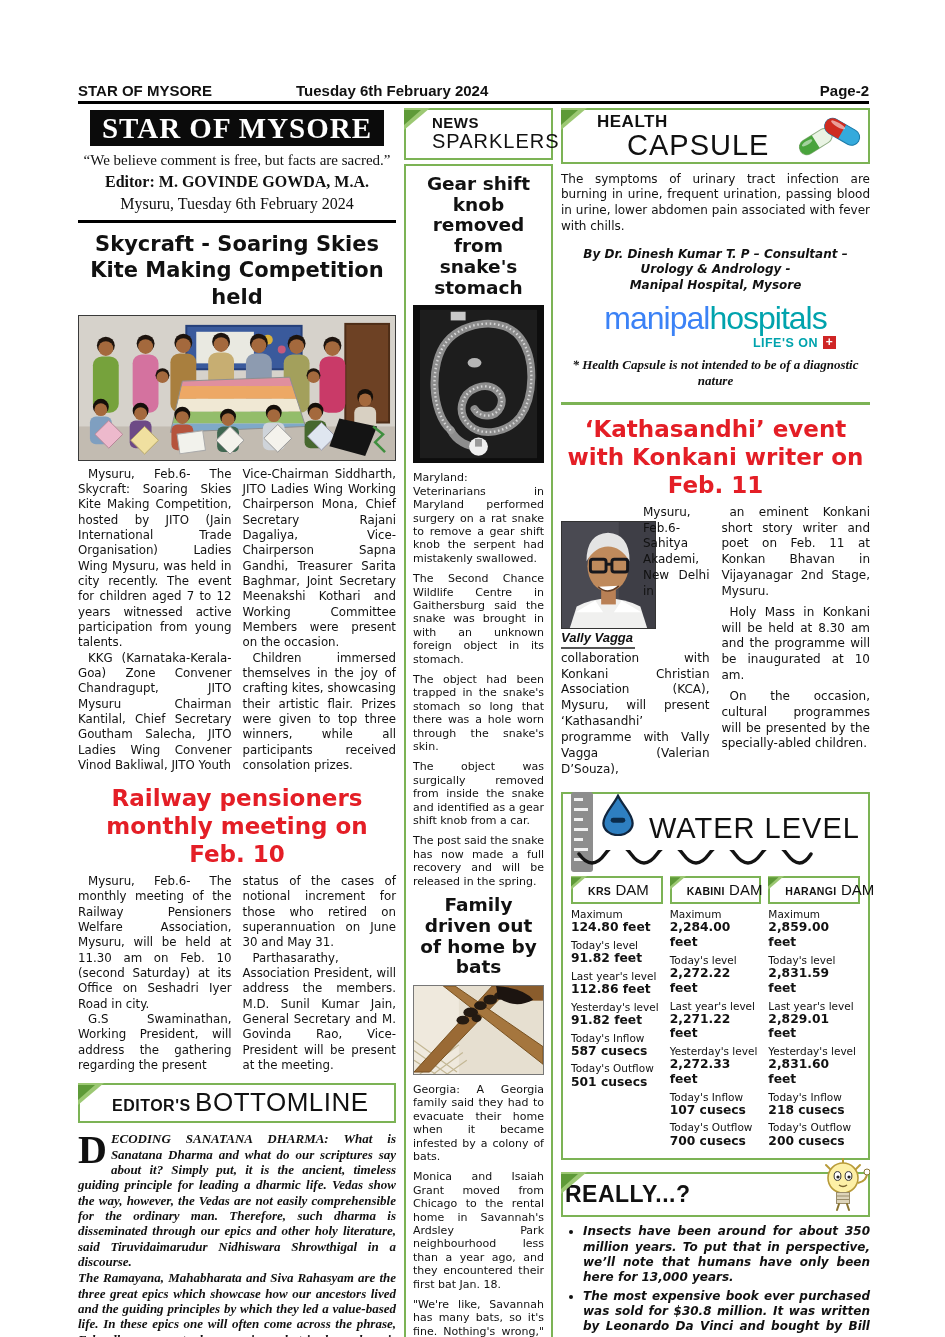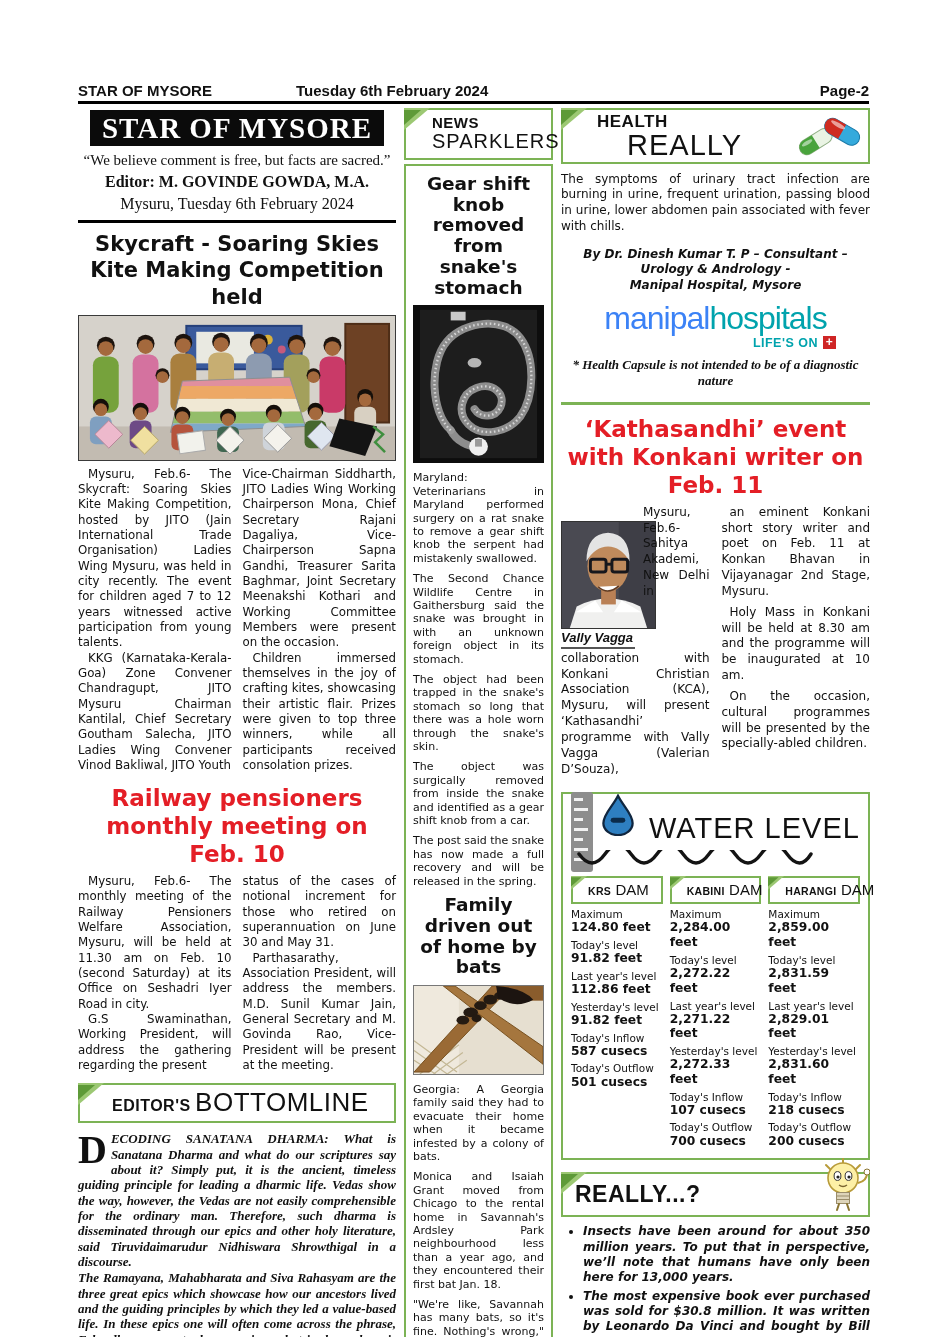--- a/index.html
+++ b/index.html
@@ -100,21 +100,21 @@
   .dams{display:flex;gap:7px;margin-top:8px;}
   .dam{flex:1;min-width:0;}
   .dam-title{position:relative;border:2px solid var(--green);padding:3px 2px 3px 15px;white-space:nowrap;}
   .dam-title .b1{font:bold 10.5px "Liberation Sans",sans-serif;letter-spacing:.3px;}
   .dam-title .b2{font:15px "Liberation Sans",sans-serif;}
   .dam-row{margin-top:4px;}
   .dam-label{font:10.5px/1.15 "DejaVu Sans",sans-serif;}
   .dam-value{font:bold 12.3px/1.2 "DejaVu Sans",sans-serif;}
 
   
-  .really-head{margin-top:12px;padding:7px 12px;}
+  .really-head{margin-top:12px;padding:7px 2px;}
   .really-title{font:bold 23px "Liberation Sans",sans-serif;letter-spacing:.5px;}
   .bulb{position:absolute;right:-2px;top:-17px;}
   .facts{margin:7px 0 0;padding-left:22px;}
   .facts li{font:italic bold 12px/1.28 "DejaVu Sans",sans-serif;text-align:justify;margin-bottom:3px;}
 </style>
 </head>
 <body>
 
 <div class="page">
 
@@ -311,21 +311,21 @@
         <p class="mid-p">"We're like, Savannah has many bats, so it's fine. Nothing's wrong," Monica Grant said. Grant said several more bat encounters occurred in the ensuing days, and the family soon discovered the house was infested with the flying animals.</p>
     </div>
   </div>
 
   <div class="col col-right">
 
     <div class="green-box hc-head">
       <span class="corner-flag"></span>
       <span class="hc-text">
         <span class="b1">HEALTH</span>
-        <span class="b2">REALLY</span>
+        <span class="b2">CAPSULE</span>
       </span>
       <svg class="pills" width="66" height="44" viewBox="0 0 66 44" xmlns="http://www.w3.org/2000/svg">
         <g transform="rotate(-32 20 28)">
           <rect x="2" y="20" width="36" height="15" rx="7.5" fill="#eaf4e4" stroke="#8fae83"></rect>
           <path d="M2 27.5 a7.5 7.5 0 0 1 7.5 -7.5 h10.5 v15 h-10.5 a7.5 7.5 0 0 1 -7.5 -7.5 Z" fill="#49a33c"></path>
           <ellipse cx="12" cy="24" rx="6" ry="2" fill="#fff" opacity=".5"></ellipse>
         </g>
         <g transform="rotate(30 46 20)">
           <rect x="26" y="10" width="38" height="16" rx="8" fill="#35aadc" stroke="#1b7aa8"></rect>
           <path d="M26 18 a8 8 0 0 1 8 -8 h11 v16 h-11 a8 8 0 0 1 -8 -8 Z" fill="#cf2b20"></path>

